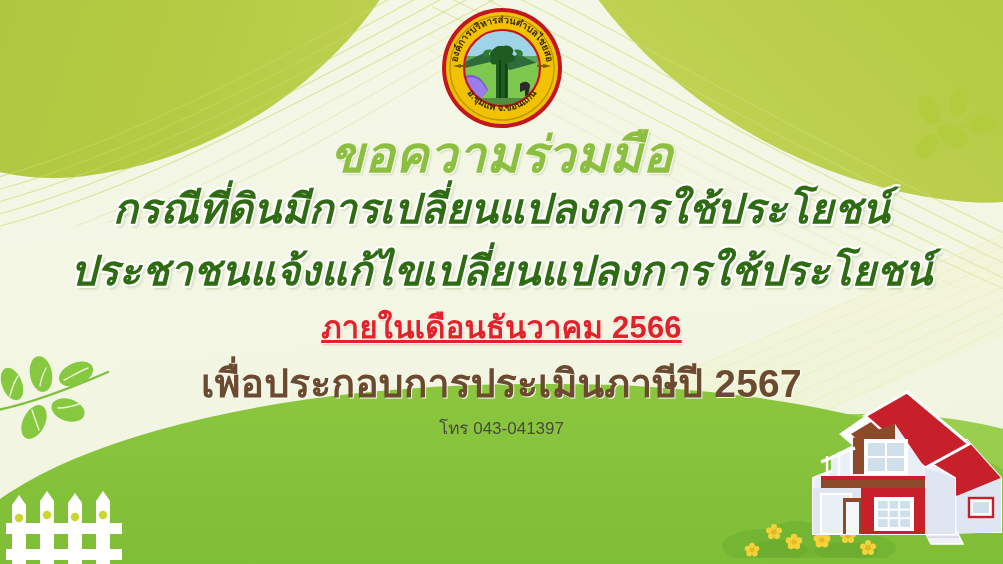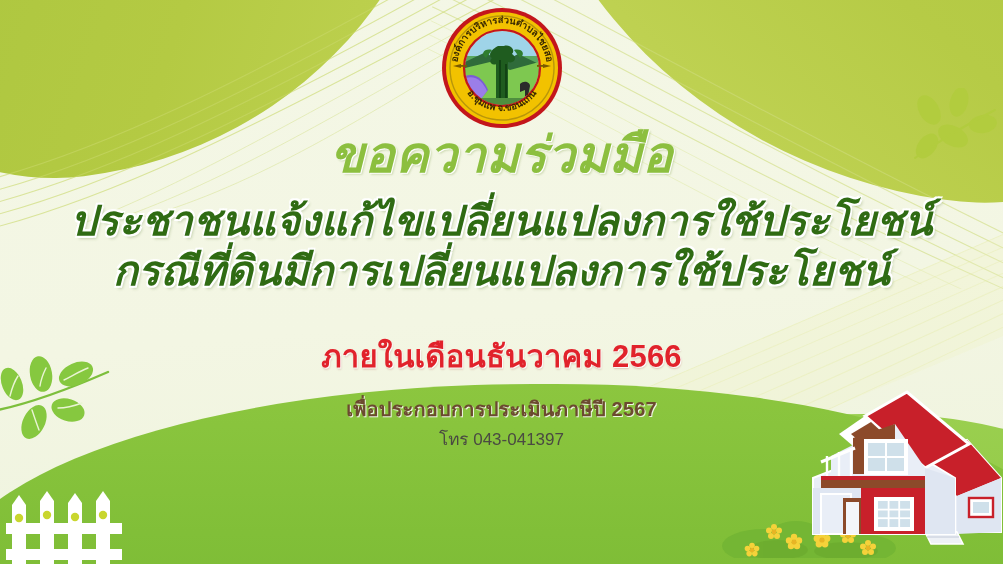--- a/index.html
+++ b/index.html
@@ -133,29 +133,30 @@
       -1.6px -1.6px 0 #ffffff,  1.6px -1.6px 0 #ffffff,
       -1.6px  1.6px 0 #ffffff,  1.6px  1.6px 0 #ffffff,
        0 0 3px #ffffff,
        2px 3px 3px rgba(70,110,30,.30);
   }
   .line-main.second { margin-top:-2px; }
   .line-red {
     font-size:31px;
     font-weight:bold;
     color:#e1222b;
-    margin-top:33px;
+    margin-top:4px;
     letter-spacing:.2px;
     text-shadow:1px 1px 0 rgba(255,255,255,.9), 1px 2px 2px rgba(150,30,30,.22);
+    text-decoration:underline;
   }
   .line-brown {
-    font-size:20px;
+    font-size:39px;
     font-weight:bold;
     color:#6b4a2f;
-    margin-top:12px;
+    margin-top:0;
     letter-spacing:.2px;
     text-shadow:1px 1px 0 rgba(255,255,255,.85);
   }
   .line-contact {
     font-size:17px;
     color:#4a4a42;
     margin-top:14px;
     line-height:1.55;
   }
 </style>
@@ -422,23 +423,23 @@
       <text font-family="'Liberation Sans', sans-serif" font-size="9.5" font-weight="bold" fill="#3a2a00">
         <textPath href="#arcBottom" startOffset="50%" text-anchor="middle">อ.ชุมแพ  จ.ขอนแก่น</textPath>
       </text>
     </svg>
   </div>
 
   <div class="content">
 
     <div class="line-head">ขอความร่วมมือ</div>
 
+    <div class="line-main second">กรณีที่ดินมีการเปลี่ยนแปลงการใช้ประโยชน์</div>
+
     <div class="line-main">ประชาชนแจ้งแก้ไขเปลี่ยนแปลงการใช้ประโยชน์</div>
-
-    <div class="line-main second">กรณีที่ดินมีการเปลี่ยนแปลงการใช้ประโยชน์</div>
 
     <div class="line-red">ภายในเดือนธันวาคม 2566</div>
 
     <div class="line-brown">เพื่อประกอบการประเมินภาษีปี 2567</div>
 
 
     <div class="line-contact" style="margin-top:2px;">โทร 043-041397</div>
   </div>
 
 </div>

